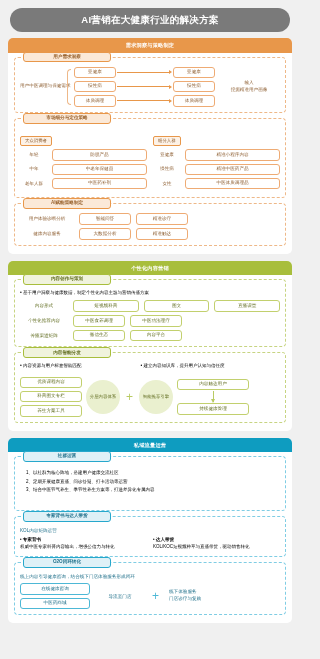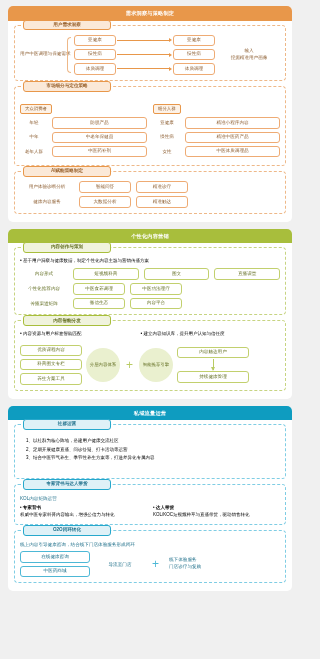--- a/index.html
+++ b/index.html
@@ -136,20 +136,21 @@
   .blue-combo .bstack{ width:70px; display:flex; flex-direction:column; gap:3px; }
   .blue-combo .plus{ color:#4db8d6; }
   .mid-t{ font-size:4.6px; color:#1d6e89; text-align:center; width:44px; }
   .end-t{ font-size:4.6px; color:#1d6e89; line-height:1.5; }
 </style>
 </head>
 <body>
 
 <div class="page">
 
+  <div class="title-bar">AI营销在大健康行业的解决方案</div>
 
   <div class="card t-orange">
     <div class="card-head">需求洞察与策略制定</div>
     <div class="card-body">
 
       <div class="sub">
         <div class="sub-head">用户需求洞察</div>
         <div class="flow">
           <div class="lbl flow-lbl">用户中医调理与保健需求</div>
           <div class="brace"></div>

